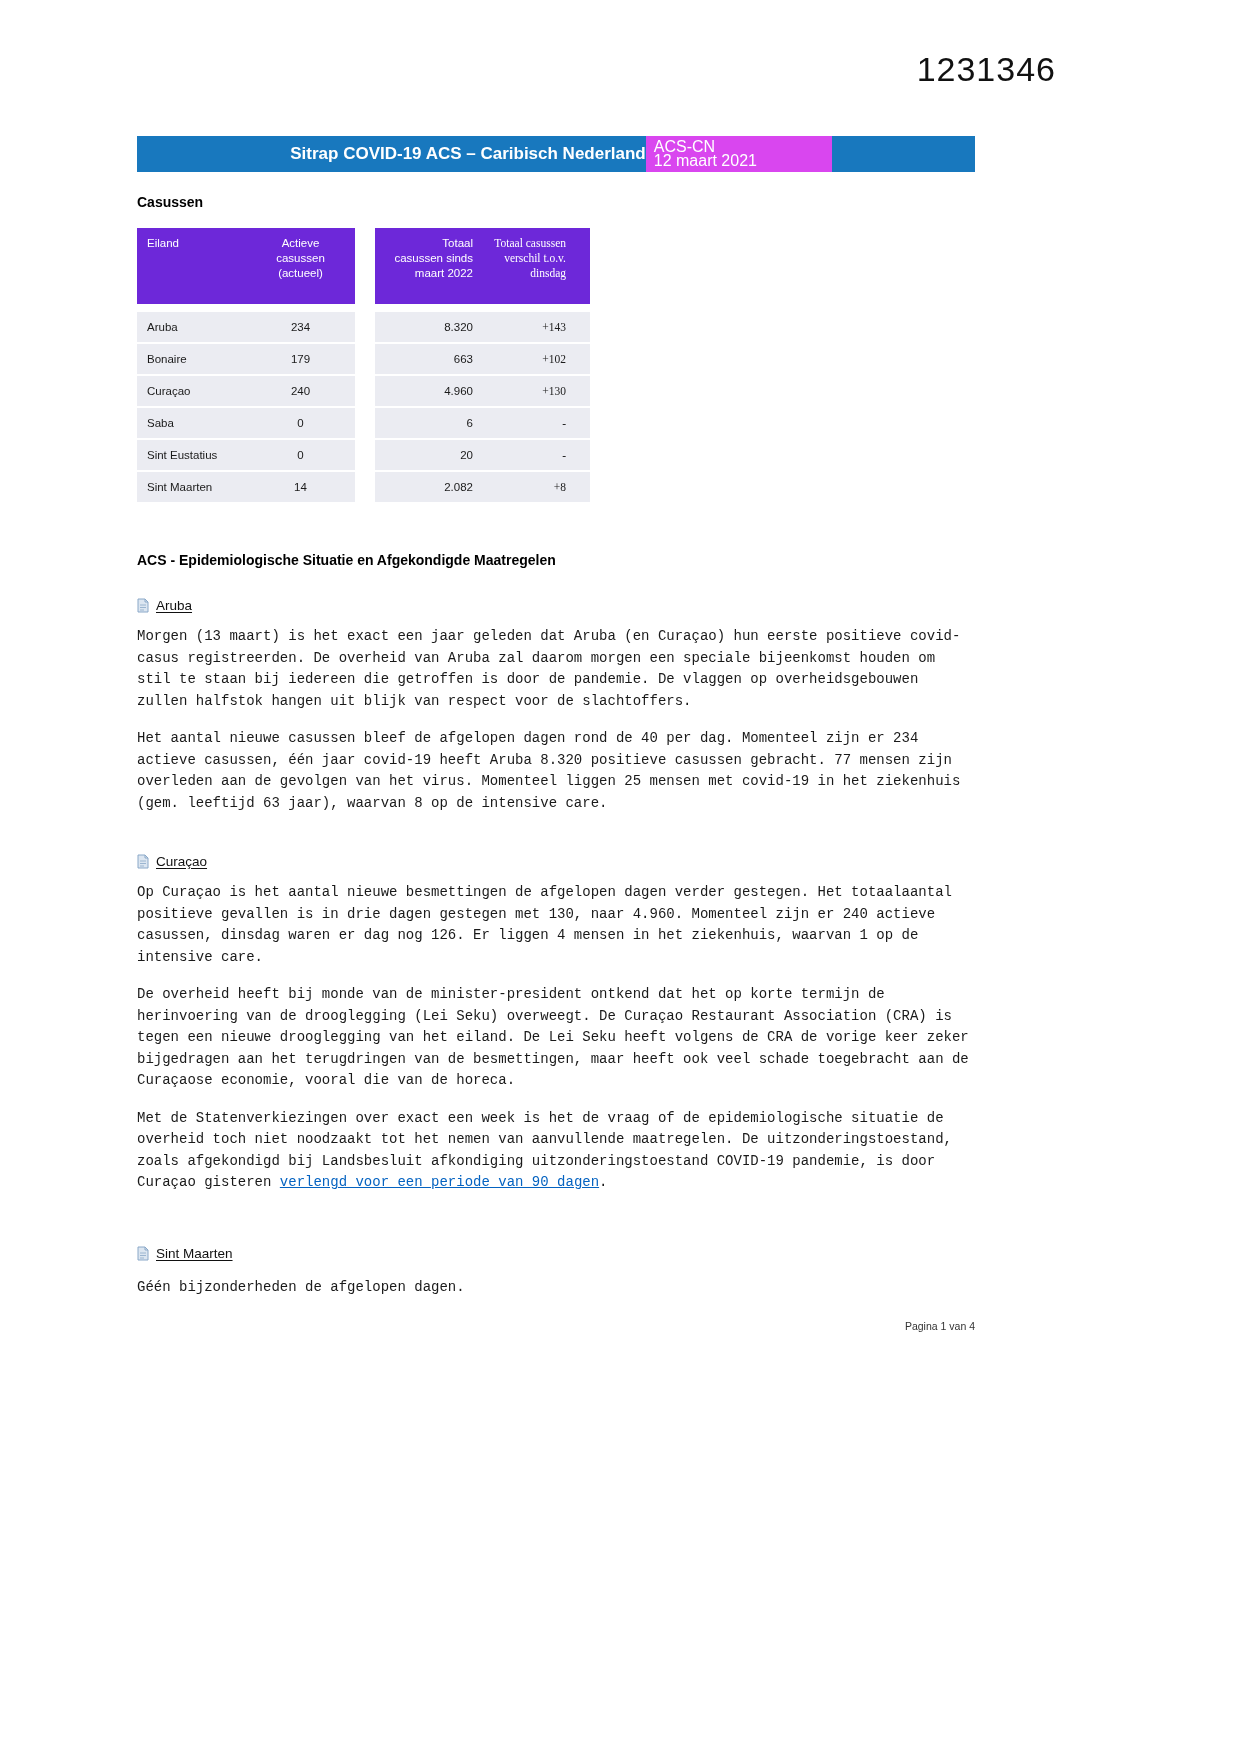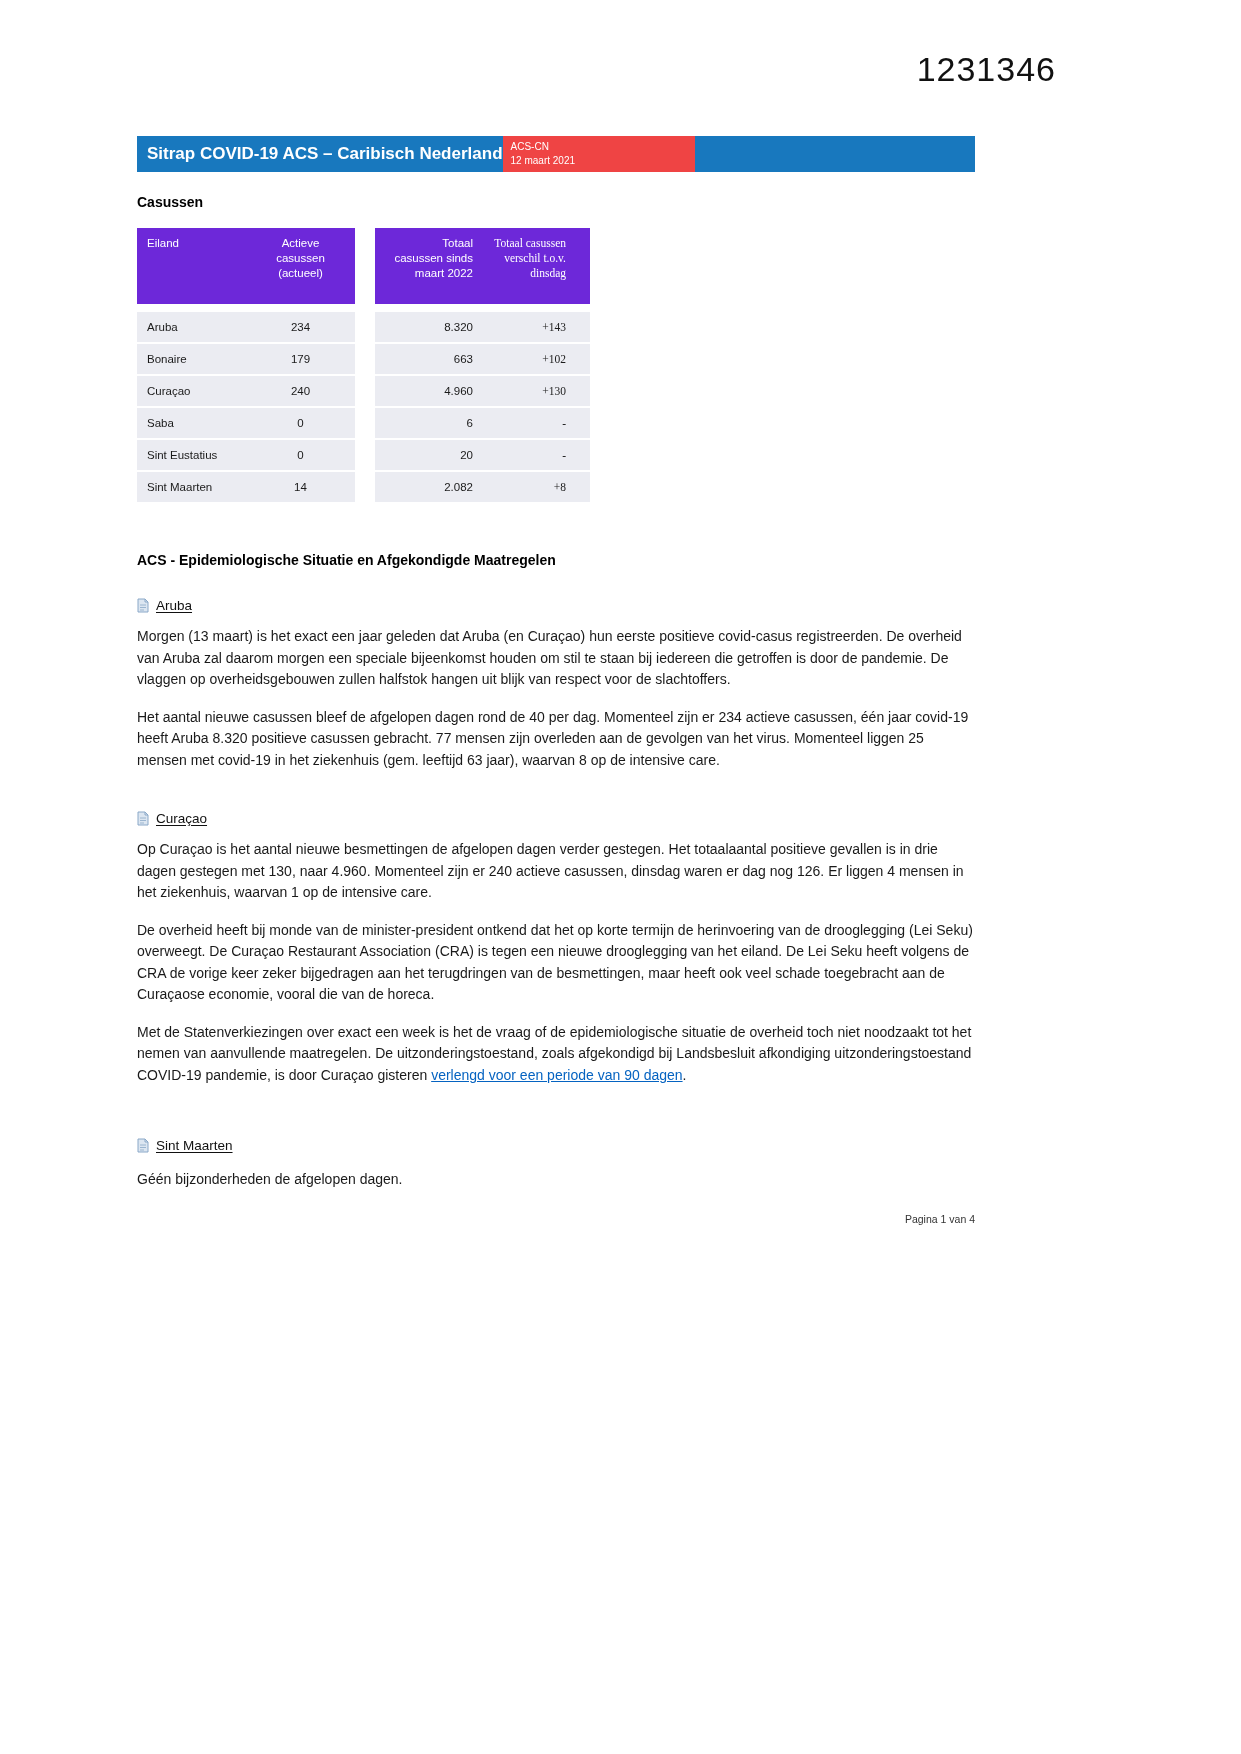--- a/index.html
+++ b/index.html
@@ -27,40 +27,40 @@
   }
   .content {
     position: absolute;
     left: 137px;
     top: 136px;
     width: 838px;
   }
   
   .header-bar {
     display: flex;
-    justify-content: flex-start;
+    justify-content: center;
     align-items: stretch;
     background: #1878BE;
     height: 36px;
   }
   .header-title {
     align-self: center;
     padding-left: 10px;
     font-size: 17px;
     font-weight: bold;
     color: #ffffff;
     white-space: nowrap;
   }
   .header-meta {
     width: 168px;
-    padding: 4px 16px 2px 8px;
-    font-size: 10px;
+    padding: 4px 10px 2px 8px;
+    font-size: 16px;
     line-height: 14px;
     color: #ffffff;
-    background: #ef4444;
+    background: #d946ef;
   }
   
   .h-bold {
     font-size: 14px;
     font-weight: bold;
     color: #000000;
     margin: 0;
   }
   .h-casussen { margin-top: 22px; }
   .h-maatregelen { margin-top: 50px; }
@@ -123,20 +123,21 @@
     text-decoration: underline;
     text-underline-offset: 2px;
   }
   .para {
     margin: 0;
     margin-top: 16px;
     width: 836px;
     font-size: 14px;
     line-height: 21.5px;
     color: #1a1a1a;
+    font-family: Liberation Mono, monospace;
   }
   .para.tight { margin-top: 13px; }
   .doclink {
     color: #0563C1;
     text-decoration: underline;
     cursor: pointer;
   }
   .footer {
     margin-top: 22px;
     text-align: right;

